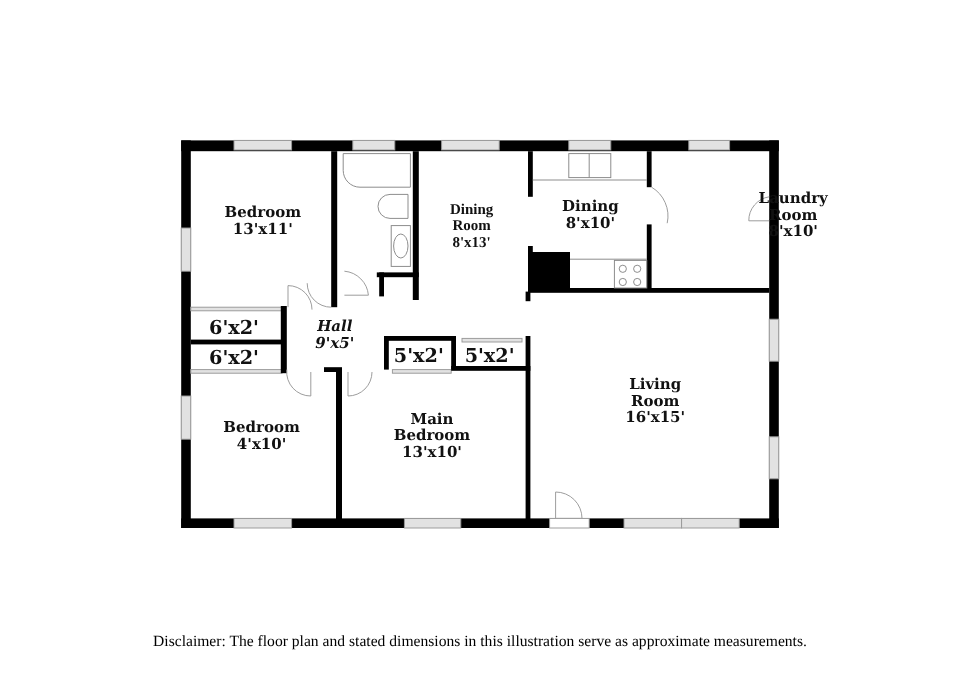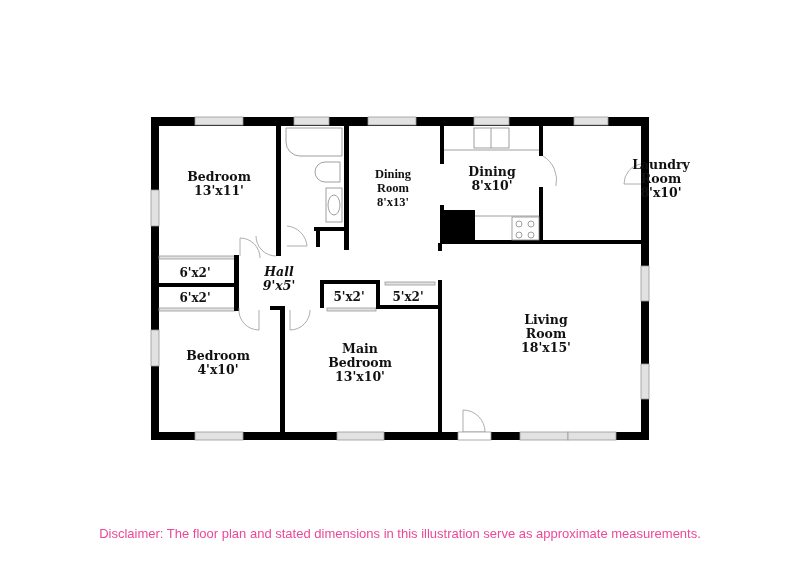--- a/index.html
+++ b/index.html
@@ -1,21 +1,21 @@
 <!DOCTYPE html>
 <html><head>
 <meta charset="utf-8">
 <style>
   html, body { margin:0; padding:0; background:#ffffff; }
   body { width:800px; height:582px; position:relative; overflow:hidden; font-family:"DejaVu Serif", serif; }
   #plan { position:absolute; left:0; top:0; width:800px; height:582px; }
   .label { position:absolute; text-align:center; font-family:"DejaVu Serif", serif; font-weight:bold; font-size:12.5px; line-height:14px; color:#111; transform:translate(-50%,-50%); white-space:nowrap; }
   .label span { display:block; }
-  .closet { font-size:12px; }
-  .disclaimer { position:absolute; left:0; top:526px; width:800px; text-align:center; font-family:Liberation Sans, sans-serif; font-size:13px; line-height:16px; color:#ec4899; }
+  .closet { font-size:16px; }
+  .disclaimer { position:absolute; left:0; top:526px; width:800px; text-align:center; font-family:Liberation Serif, serif; font-size:13px; line-height:16px; color:#000000; }
   .disclaimer span { display:block; }
 </style>
 </head>
 <body>
 
 <svg id="plan" viewBox="0 0 800 582" xmlns="http://www.w3.org/2000/svg">
   <g fill="#000">
 
     <rect x="151" y="117" width="498" height="9"></rect>
 
@@ -148,21 +148,21 @@
   <span>4'x10'</span>
 </div>
 <div class="label" style="left:360px;top:363px;">
   <span>Main</span>
   <span>Bedroom</span>
   <span>13'x10'</span>
 </div>
 <div class="label" style="left:546px;top:334px;">
   <span>Living</span>
   <span>Room</span>
-  <span>18'x15'</span>
+  <span>16'x15'</span>
 </div>
 
 <div class="label closet" style="left:195px;top:273px;">6'x2'</div>
 <div class="label closet" style="left:195px;top:298px;">6'x2'</div>
 <div class="label closet" style="left:349px;top:297px;">5'x2'</div>
 <div class="label closet" style="left:408px;top:297px;">5'x2'</div>
 
 <div class="disclaimer">
   <span>Disclaimer: The floor plan and stated dimensions in this illustration serve as approximate measurements.</span>
 </div>

